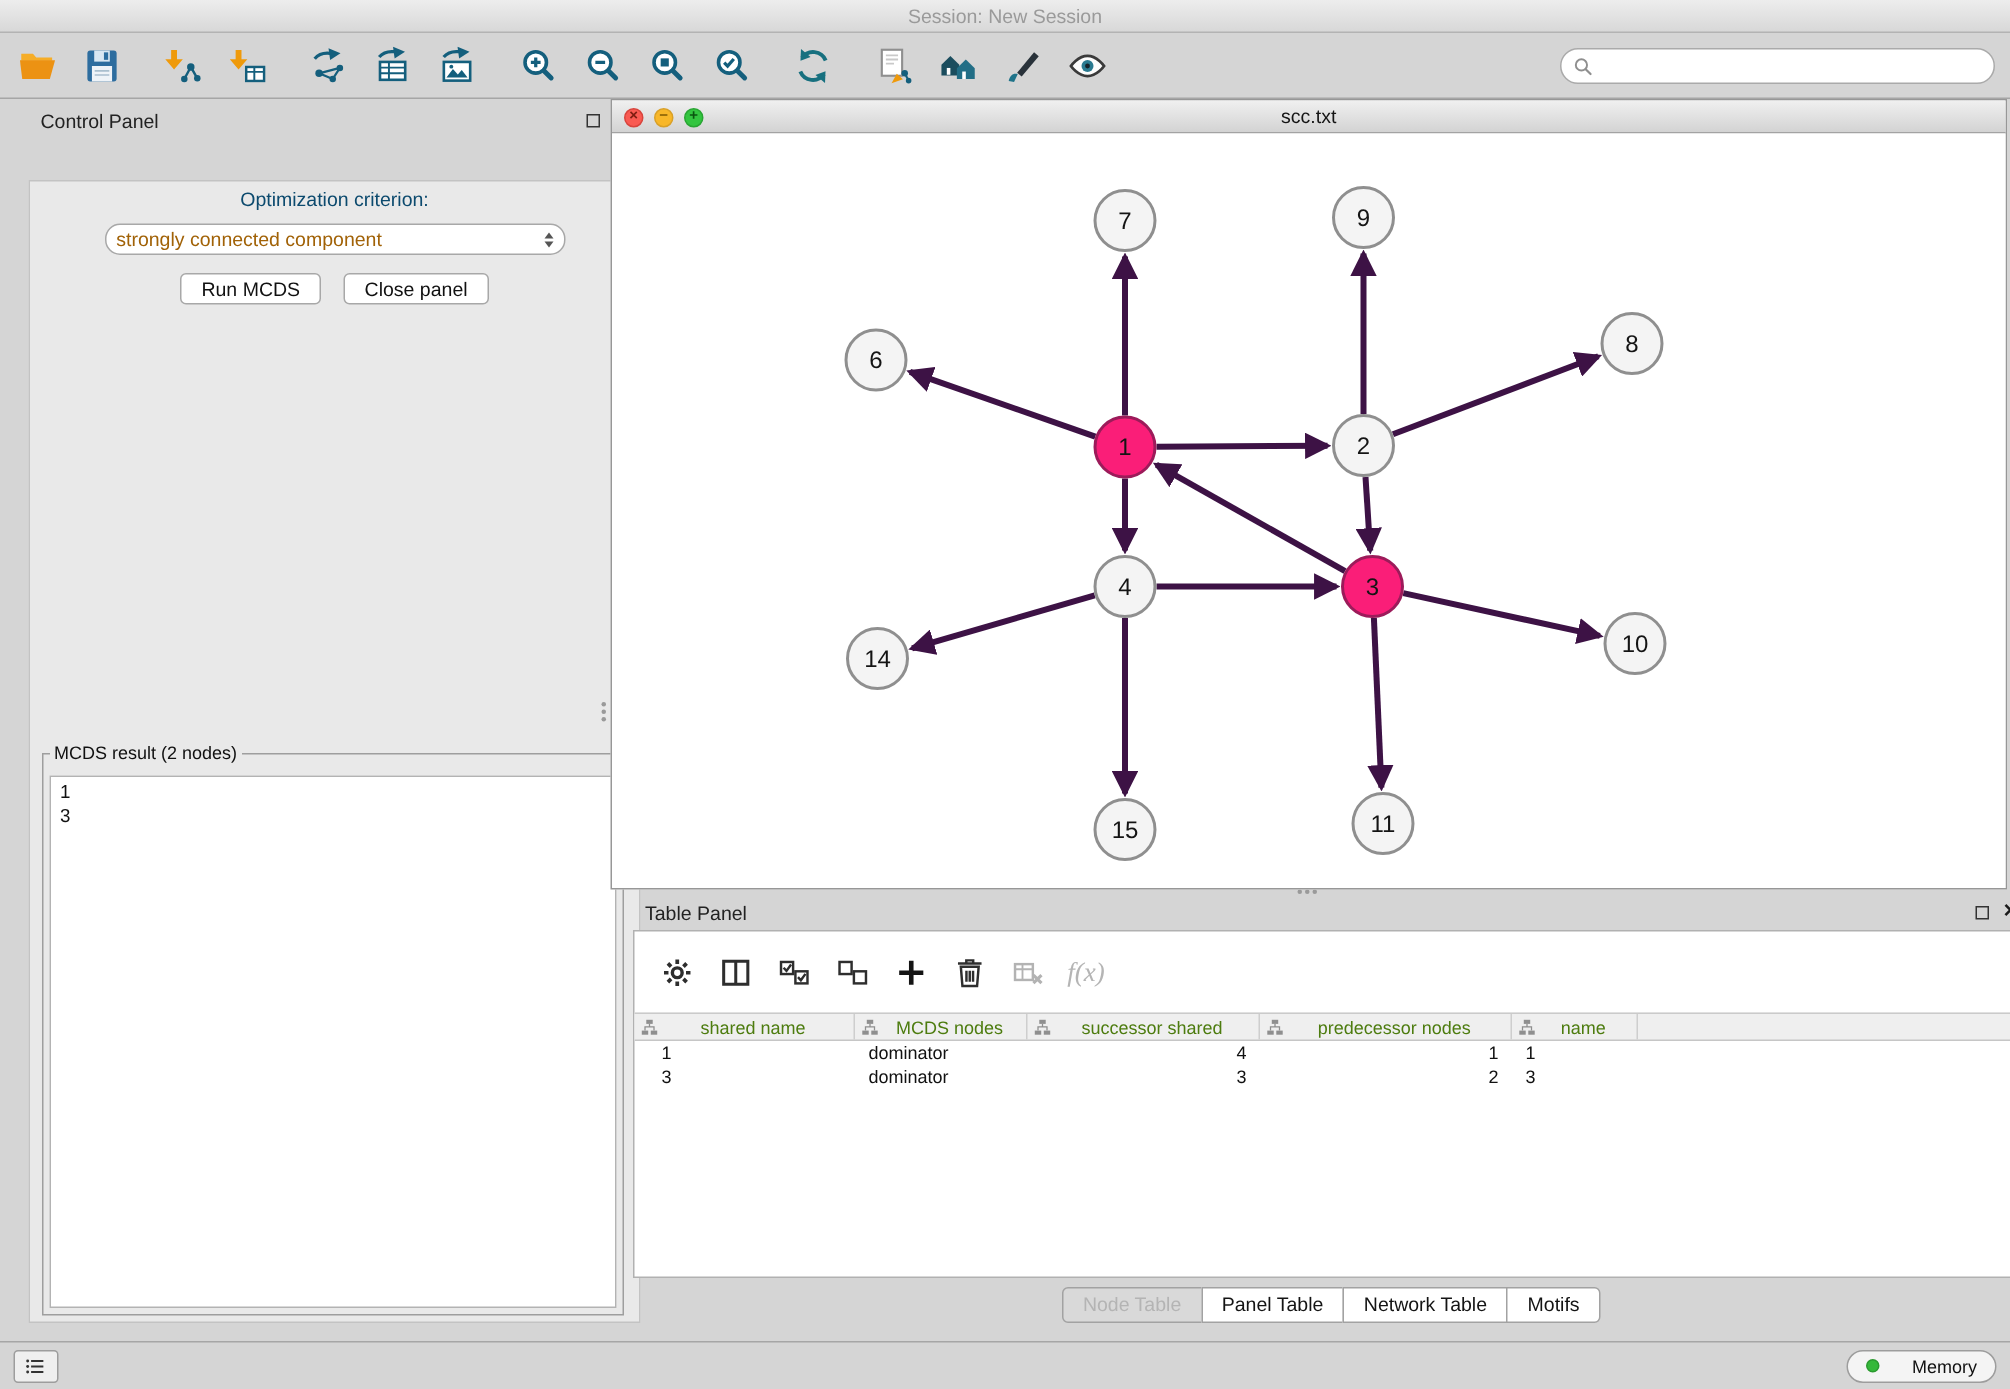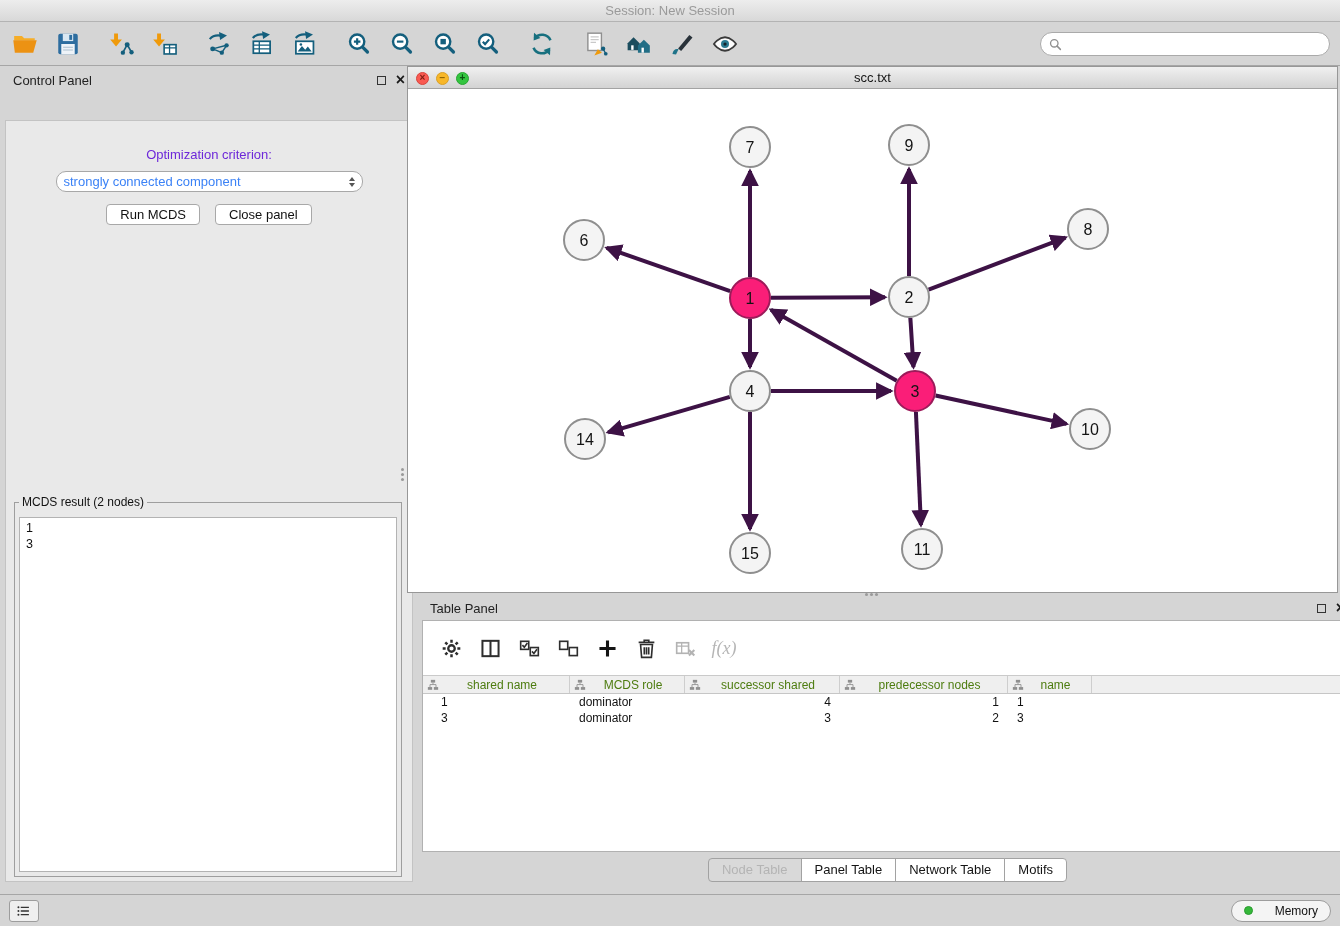--- a/index.html
+++ b/index.html
@@ -35,38 +35,38 @@
   }
   .searchbox input { border:none; outline:none; flex:1; font-size:12px; background:transparent; font-family:inherit; }
 
   
   .panel-header { height:24px; display:flex; align-items:center; font-size:13px; color:#222; padding:0 8px; }
   .win-btns { margin-left:auto; display:flex; gap:10px; align-items:center; }
   .win-sq { width:9px; height:9px; border:1.5px solid #333; display:inline-block; }
   .win-x { font-size:16px; font-weight:bold; color:#1a1a1a; line-height:10px; }
 
   
-  .control-panel { position:absolute; left:5px; top:68px; width:408px; height:814px; }
+  .control-panel { position:absolute; left:19px; top:68px; width:408px; height:814px; }
   .cp-tabs { display:flex; justify-content:center; margin:2px 0 4px; }
   .seg-tab {
     background:#fff; border:1px solid #a2a2a2; padding:3px 13px 4px;
     font-size:13px; margin-left:-1px; color:#141414; cursor:default; line-height:15px;
   }
   .seg-tab:first-child { border-radius:4px 0 0 4px; margin-left:0; }
   .seg-tab:last-child { border-radius:0 4px 4px 0; }
   .seg-tab.active { background:#d9d9d9; color:#b4b4b4; }
   .cp-body {
     position:absolute; left:0; top:52px; right:0; bottom:0;
     background:#e9e9e9; border:1px solid #c3c3c3;
   }
-  .opt-label { text-align:center; margin-top:26px; font-size:13px; color:#6d28d9; }
+  .opt-label { text-align:center; margin-top:4px; font-size:13px; color:#0c4a6e; }
   .dropdown {
     margin:9px auto 0; width:307px; height:21px; background:#fff;
     border:1px solid #a8a8a8; border-radius:10px;
-    display:flex; align-items:center; padding:0 7px; font-size:13px; color:#3b82f6;
+    display:flex; align-items:center; padding:0 7px; font-size:13px; color:#a16207;
   }
   .dd-arrows { margin-left:auto; display:flex; flex-direction:column; gap:2px; align-items:center; }
   .tri-up { width:0; height:0; border-left:3.5px solid transparent; border-right:3.5px solid transparent; border-bottom:4.5px solid #555; }
   .tri-down { width:0; height:0; border-left:3.5px solid transparent; border-right:3.5px solid transparent; border-top:4.5px solid #555; }
   .btn-row { display:flex; justify-content:center; gap:15px; margin-top:12px; }
   .mac-btn {
     background:#fff; border:1px solid #a8a8a8; border-radius:4px;
     font-size:13px; height:21px; padding:0 13px; font-family:inherit; color:#111; cursor:default;
   }
   .result-box { position:absolute; left:8px; right:10px; top:374px; bottom:4px; border:1px solid #9e9e9e; margin:0; padding:0; }
@@ -473,21 +473,21 @@
         </div>
         <div class="th" style="width: 115px;">
           <span class="sort-ic">
             <svg width="12" height="12" viewBox="0 0 14 14">
               <rect x="4.5" y="1" width="5" height="3.2" fill="#8f8f8f"></rect>
               <rect x="1" y="9.4" width="5" height="3.2" fill="#8f8f8f"></rect>
               <rect x="8" y="9.4" width="5" height="3.2" fill="#8f8f8f"></rect>
               <path fill="none" stroke="#8f8f8f" d="M7 4.2v2.3M3.5 9.4V6.5h7v2.9"></path>
             </svg>
           </span>
-          <span class="th-label">MCDS role</span>
+          <span class="th-label">MCDS nodes</span>
         </div>
         <div class="th" style="width: 155px;">
           <span class="sort-ic">
             <svg width="12" height="12" viewBox="0 0 14 14">
               <rect x="4.5" y="1" width="5" height="3.2" fill="#8f8f8f"></rect>
               <rect x="1" y="9.4" width="5" height="3.2" fill="#8f8f8f"></rect>
               <rect x="8" y="9.4" width="5" height="3.2" fill="#8f8f8f"></rect>
               <path fill="none" stroke="#8f8f8f" d="M7 4.2v2.3M3.5 9.4V6.5h7v2.9"></path>
             </svg>
           </span>

